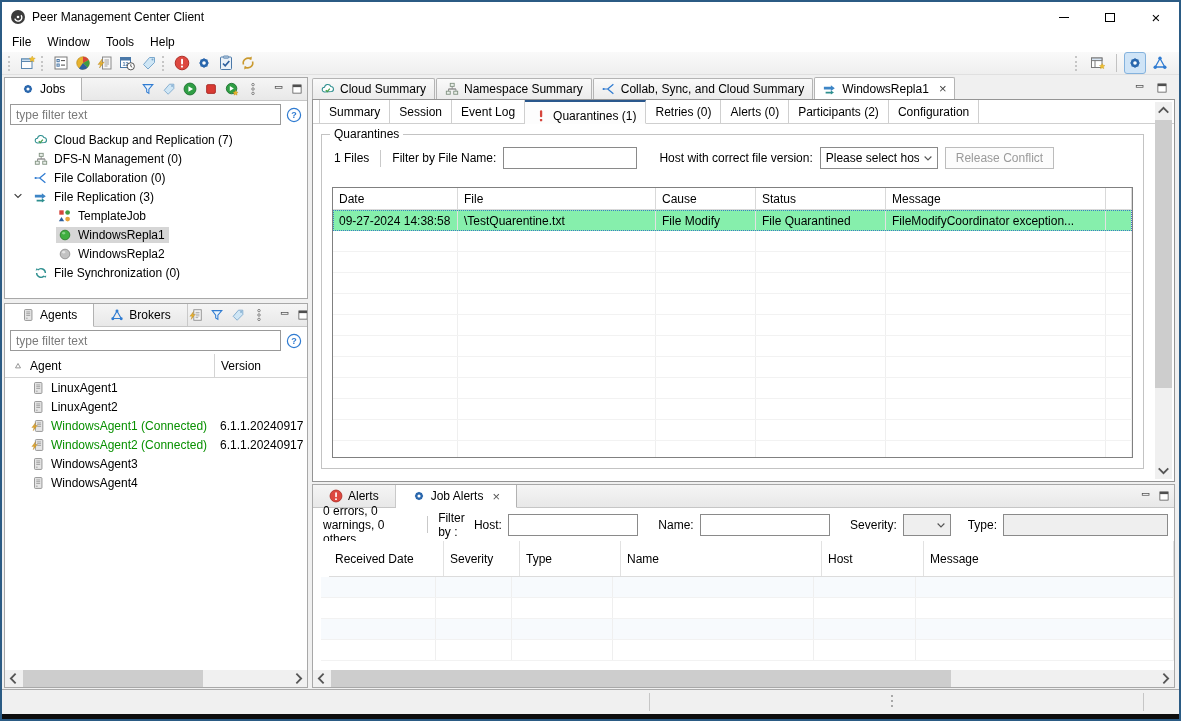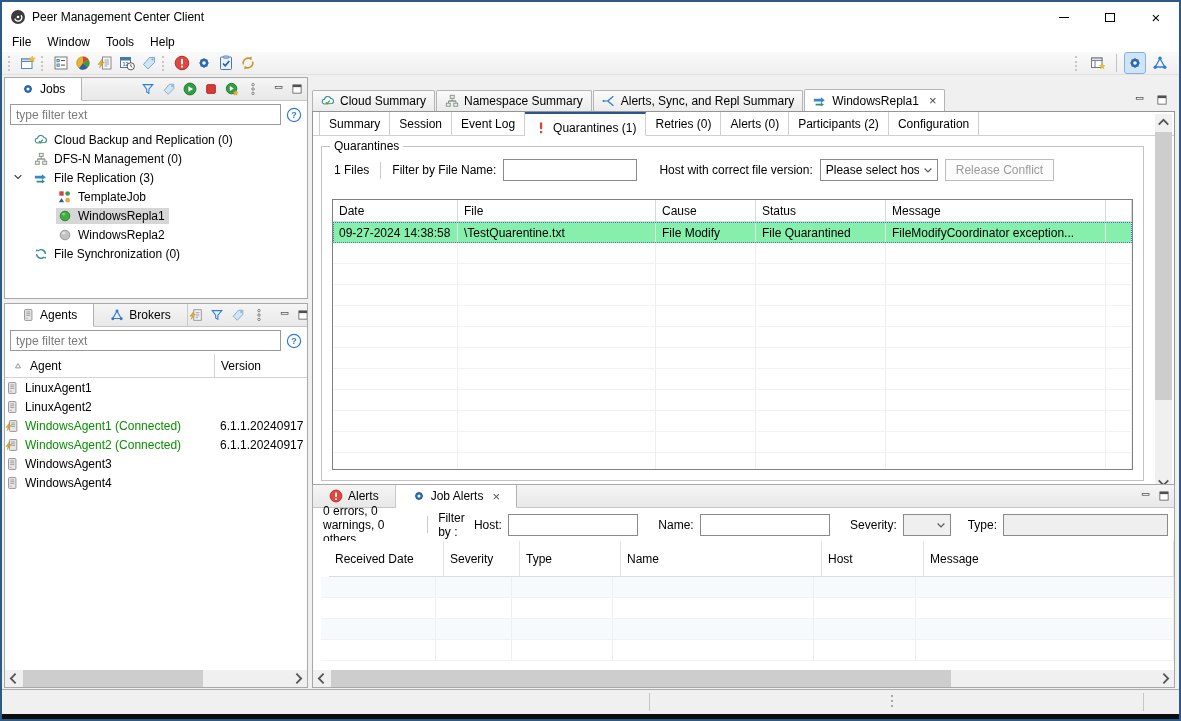--- a/index.html
+++ b/index.html
@@ -35,21 +35,21 @@
   .persp{margin-left:auto;display:flex;align-items:center;gap:3px;padding-right:4px;}
   .persp-sep{width:1px;height:18px;background:#c2c2c2;margin:0 4px;}
   .persp-btn{border:1px solid transparent;background:transparent;padding:2px;display:inline-flex;border-radius:3px;}
   .persp-btn.active{background:#cfe4f7;border-color:#84b2dd;}
 
   
   .workspace{position:absolute;top:73px;left:0;right:0;bottom:30px;background:#f0f0f0;}
   .panel{position:absolute;border:1px solid #a8a8a8;background:#fff;display:flex;flex-direction:column;overflow:hidden;}
   .jobs-panel{left:2px;top:2px;width:304px;height:222px;}
   .agents-panel{left:2px;top:228px;width:304px;bottom:1px;}
-  .editor-region{position:absolute;left:310px;top:14px;right:4px;height:405px;}
+  .editor-region{position:absolute;left:310px;top:2px;right:4px;height:405px;}
   .alerts-panel{left:310px;top:409px;right:4px;bottom:1px;}
 
   .vtabs{height:23px;flex:0 0 23px;display:flex;align-items:stretch;background:linear-gradient(#f5f5f5,#e8e8e8);
          border-bottom:1px solid #c6c6c6;}
   .vtab{display:inline-flex;align-items:center;gap:5px;padding:0 16px;border-right:1px solid #c9c9c9;}
   .vtab.active{background:#fff;margin-bottom:-1px;border-bottom:1px solid #fff;border-right:1px solid #b2b2b2;}
   .vtab .close-x{margin-left:4px;color:#555;font-size:13px;line-height:1;}
   .vtab-toolbar{margin-left:auto;display:flex;align-items:center;gap:5px;padding-right:3px;}
   .vtab-toolbar .tb-btn{padding:0 1px;}
   .winbtns{display:flex;align-items:center;gap:4px;margin-left:6px;}
@@ -65,21 +65,21 @@
   .trow.lvl1{padding-left:27px;}
   .trow.lvl2{padding-left:51px;}
   .hl{display:inline-flex;align-items:center;gap:6px;padding:1px 4px 1px 2px;}
   .hl.sel{background:#d6d6d6;}
 
   
   .agents-head{height:24px;flex:0 0 24px;display:flex;align-items:center;border-bottom:1px solid #d4d4d4;background:#fff;}
   .agents-head .c1{flex:1;display:flex;align-items:center;gap:7px;padding-left:8px;}
   .agents-head .c2{width:93px;border-left:1px solid #d4d4d4;padding-left:6px;align-self:stretch;display:flex;align-items:center;}
   .arow{height:19px;display:flex;align-items:center;}
-  .arow .c1{flex:1;display:flex;align-items:center;gap:6px;overflow:hidden;white-space:nowrap;}
+  .arow .c1{flex:1;display:flex;align-items:center;gap:6px;padding-left:26px;overflow:hidden;white-space:nowrap;}
   .arow .c2{width:93px;padding-left:6px;}
   .arow .green{color:#089000;}
   .aspacer{flex:1;}
 
   
   .hscroll{height:17px;flex:0 0 17px;background:#f0f0f0;position:relative;display:flex;align-items:center;justify-content:space-between;}
   .hs-thumb{position:absolute;top:0;height:17px;background:#cdcdcd;}
   .vscroll{position:absolute;width:17px;background:#f0f0f0;}
   .vs-thumb{position:absolute;left:0;width:17px;background:#cdcdcd;}
   .sc-arrow{width:17px;height:17px;display:flex;align-items:center;justify-content:center;}
@@ -401,36 +401,47 @@
       </div>
       <div id="jobs-tree">
           <div class="trow lvl1">
             <span class="hl">
               <span class="ic s14">
                 <svg viewBox="0 0 16 16">
                   <path d="M4.2 11.5a2.7 2.7 0 01-.2-5.4 3.8 3.8 0 017.3-.9 2.9 2.9 0 01.8 5.7z" fill="#fff" stroke="#2e8f8f" stroke-width="1.2"></path>
                   <path d="M5.5 9.3l1.6 1.6 3-3.4" stroke="#3f9c44" stroke-width="1.4" fill="none"></path>
                 </svg>
               </span>
-              <span class="tlabel">Cloud Backup and Replication (0)</span>
+              <span class="tlabel">Cloud Backup and Replication (7)</span>
             </span>
           </div>
           <div class="trow lvl1">
             <span class="hl">
               <span class="ic s14">
                 <svg viewBox="0 0 16 16">
                   <path d="M8.2 5v3M4 10.5V8h8.5v2.5M4 8h8.5" stroke="#8a8a8a" fill="none"></path>
                   <g fill="#e9efe9" stroke="#7d8f7d">
                     <rect x="6" y="1.5" width="4.5" height="3.5"></rect>
                     <rect x="1.5" y="10.5" width="4.5" height="3.5"></rect>
                     <rect x="10" y="10.5" width="4.5" height="3.5"></rect>
                   </g>
                 </svg>
               </span>
               <span class="tlabel">DFS-N Management (0)</span>
+            </span>
+          </div>
+          <div class="trow lvl1">
+            <span class="hl">
+              <span class="ic s14">
+                <svg viewBox="0 0 16 16">
+                  <path d="M1.5 8h5M6.5 8L13 2.5M6.5 8L13 13.5" stroke="#2f7bd1" stroke-width="1.4" fill="none"></path>
+                  <circle cx="1.8" cy="8" r="1.2" fill="#2f7bd1"></circle>
+                </svg>
+              </span>
+              <span class="tlabel">File Collaboration (0)</span>
             </span>
           </div>
           <div class="trow lvl1">
             <span class="ic s12 chev">
               <svg viewBox="0 0 16 16">
                 <path d="M3.5 5.5L8 10l4.5-4.5" fill="none" stroke="#3a3a3a" stroke-width="1.5"></path>
               </svg>
             </span>
             <span class="hl">
               <span class="ic s14">
@@ -712,21 +723,21 @@
             </span>
             <span>Namespace Summary</span>
           </div>
           <div class="etab">
             <span class="ic s14">
               <svg viewBox="0 0 16 16">
                 <path d="M1.5 8h5M6.5 8L13 2.5M6.5 8L13 13.5" stroke="#2f7bd1" stroke-width="1.4" fill="none"></path>
                 <circle cx="1.8" cy="8" r="1.2" fill="#2f7bd1"></circle>
               </svg>
             </span>
-            <span>Alerts, Sync, and Repl Summary</span>
+            <span>Collab, Sync, and Cloud Summary</span>
           </div>
           <div class="etab active">
             <span class="ic s14">
               <svg viewBox="0 0 16 16">
                 <path d="M1 5.5h8V3.6L13.5 7 9 10.4V8.5H1z" fill="#3d85c6"></path>
                 <path d="M3 11h6v-1.4l3.5 2.4L9 14.4V13H3z" fill="#2e8f8f"></path>
               </svg>
             </span>
             <span>WindowsRepla1</span>
             <span class="close-x">×</span>

